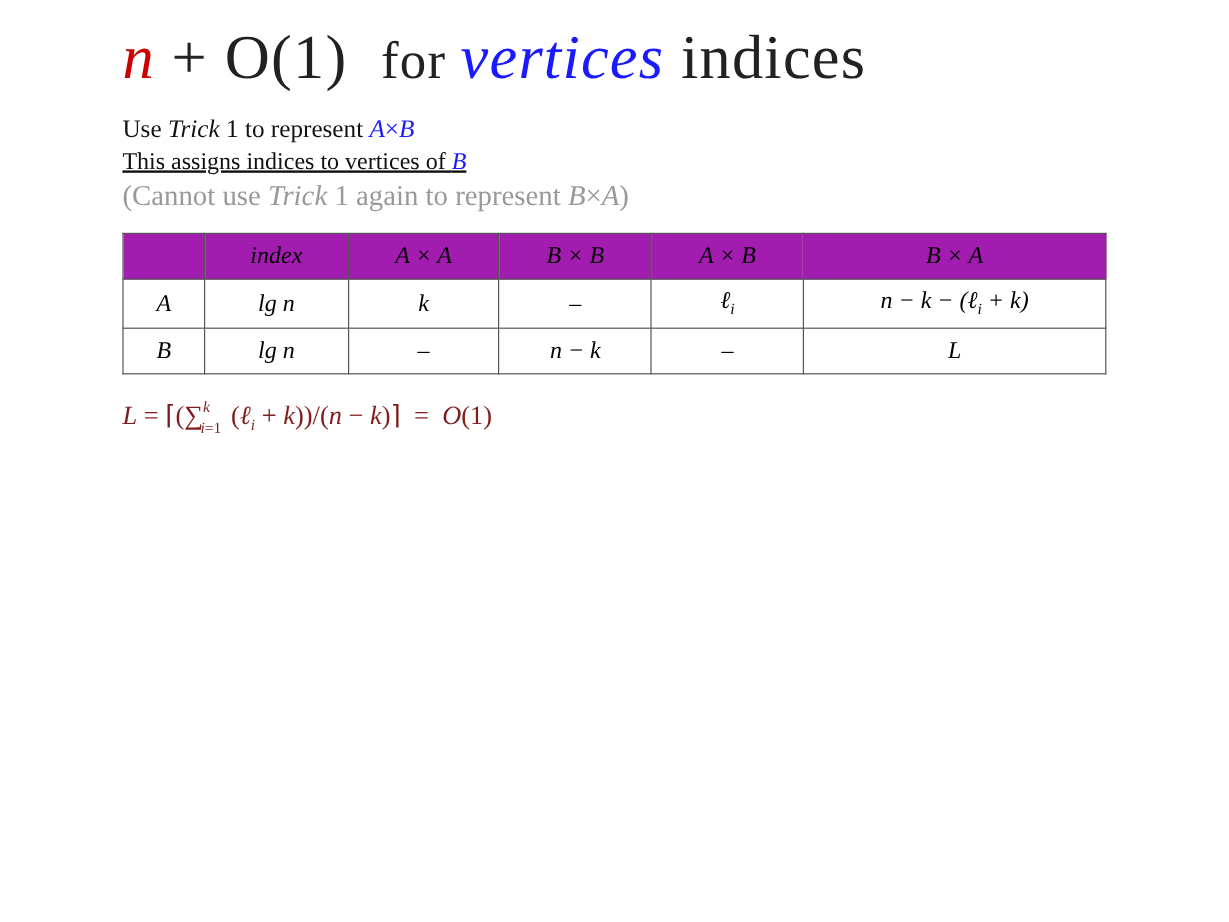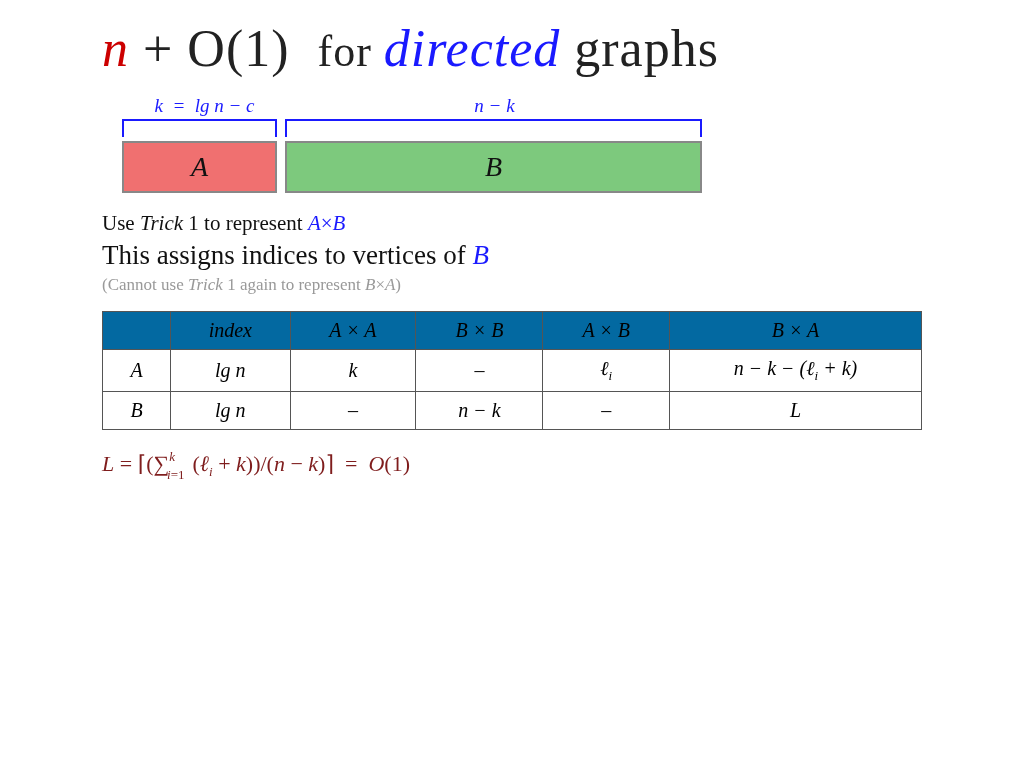--- a/index.html
+++ b/index.html
@@ -105,22 +105,22 @@
       font-style: italic;
       color: #111;
     }
 
     .text-section {
       width: 820px;
       text-align: left;
       margin-bottom: 16px;
     }
     .line1 { font-size: 21px; margin-bottom: 4px; color: #111; }
-    .line2 { font-size: 27px; margin-bottom: 4px; color: #111; }
-    .line3 { font-size: 17px; color: #999; margin-bottom: 4px; font-style: normal; }
+    .line2 { font-size: 20px; margin-bottom: 4px; color: #111; text-decoration: underline; }
+    .line3 { font-size: 24px; color: #999; margin-bottom: 4px; font-style: normal; }
     .line4 { font-size: 21px; color: #111; }
 
     .blue { color: #1a1aff; }
 
     .table-section {
       width: 820px;
       margin-bottom: 16px;
     }
     table {
       border-collapse: collapse;
@@ -128,21 +128,21 @@
       font-size: 20px;
     }
     table td, table th {
       border: 1.5px solid #555;
       padding: 7px 14px;
       text-align: center;
       font-style: italic;
     }
     table thead td {
       font-weight: normal;
-      background: #0369a1;
+      background: #a21caf;
     }
     .row-header {
       font-style: italic;
       font-weight: normal;
     }
 
     .formula-section {
       font-size: 22px;
       color: #7f1d1d;
       margin-top: 21px;
@@ -150,48 +150,23 @@
     sup { font-size: 13px; }
     sub { font-size: 13px; }
   </style>
 </head>
 <body>
 
 <div>
 
   <div class="title">
     <span class="italic-red">n</span>
-    <span class="normal-black"> + O(1)&nbsp;&nbsp;</span><span style="color:#222;font-style:normal;font-size:44px;">for </span><span class="italic-blue">directed</span><span style="color:#222;font-style:normal;"> graphs</span>
-  </div>
-
-  <div class="diagram-section">
-
-    <div class="brace-labels">
-      <span class="brace-label-k">
-        <span style="font-style:italic;color:#1a1aff;">k &nbsp;=&nbsp; lg <em>n</em> − <em>c</em></span>
-      </span>
-      <span class="brace-label-nk">
-        <span style="font-style:italic;color:#1a1aff;">n − k</span>
-      </span>
-    </div>
-
-    <div class="braces-row">
-      <div class="brace-a"></div>
-      <div class="brace-b"></div>
-    </div>
-
-    <div class="blocks-row">
-      <div class="block-a">
-          <em>A</em>
-        </div>
-      <div class="block-b">
-          <em>B</em>
-        </div>
-    </div>
-  </div>
+    <span class="normal-black"> + O(1)&nbsp;&nbsp;</span><span style="color:#222;font-style:normal;font-size:44px;">for </span><span class="italic-blue">vertices</span><span style="color:#222;font-style:normal;"> indices</span>
+  </div>
+
 
   <div class="text-section">
     <div class="line1">
       Use <em>Trick</em> 1 to represent <span class="blue"><em>A</em>×<em>B</em></span>
     </div>
     <div class="line2">
       This assigns indices to vertices of <span class="blue"><em>B</em></span>
     </div>
     <div class="line3">
       (Cannot use <em>Trick</em> 1 again to represent <em>B</em>×<em>A</em>)

